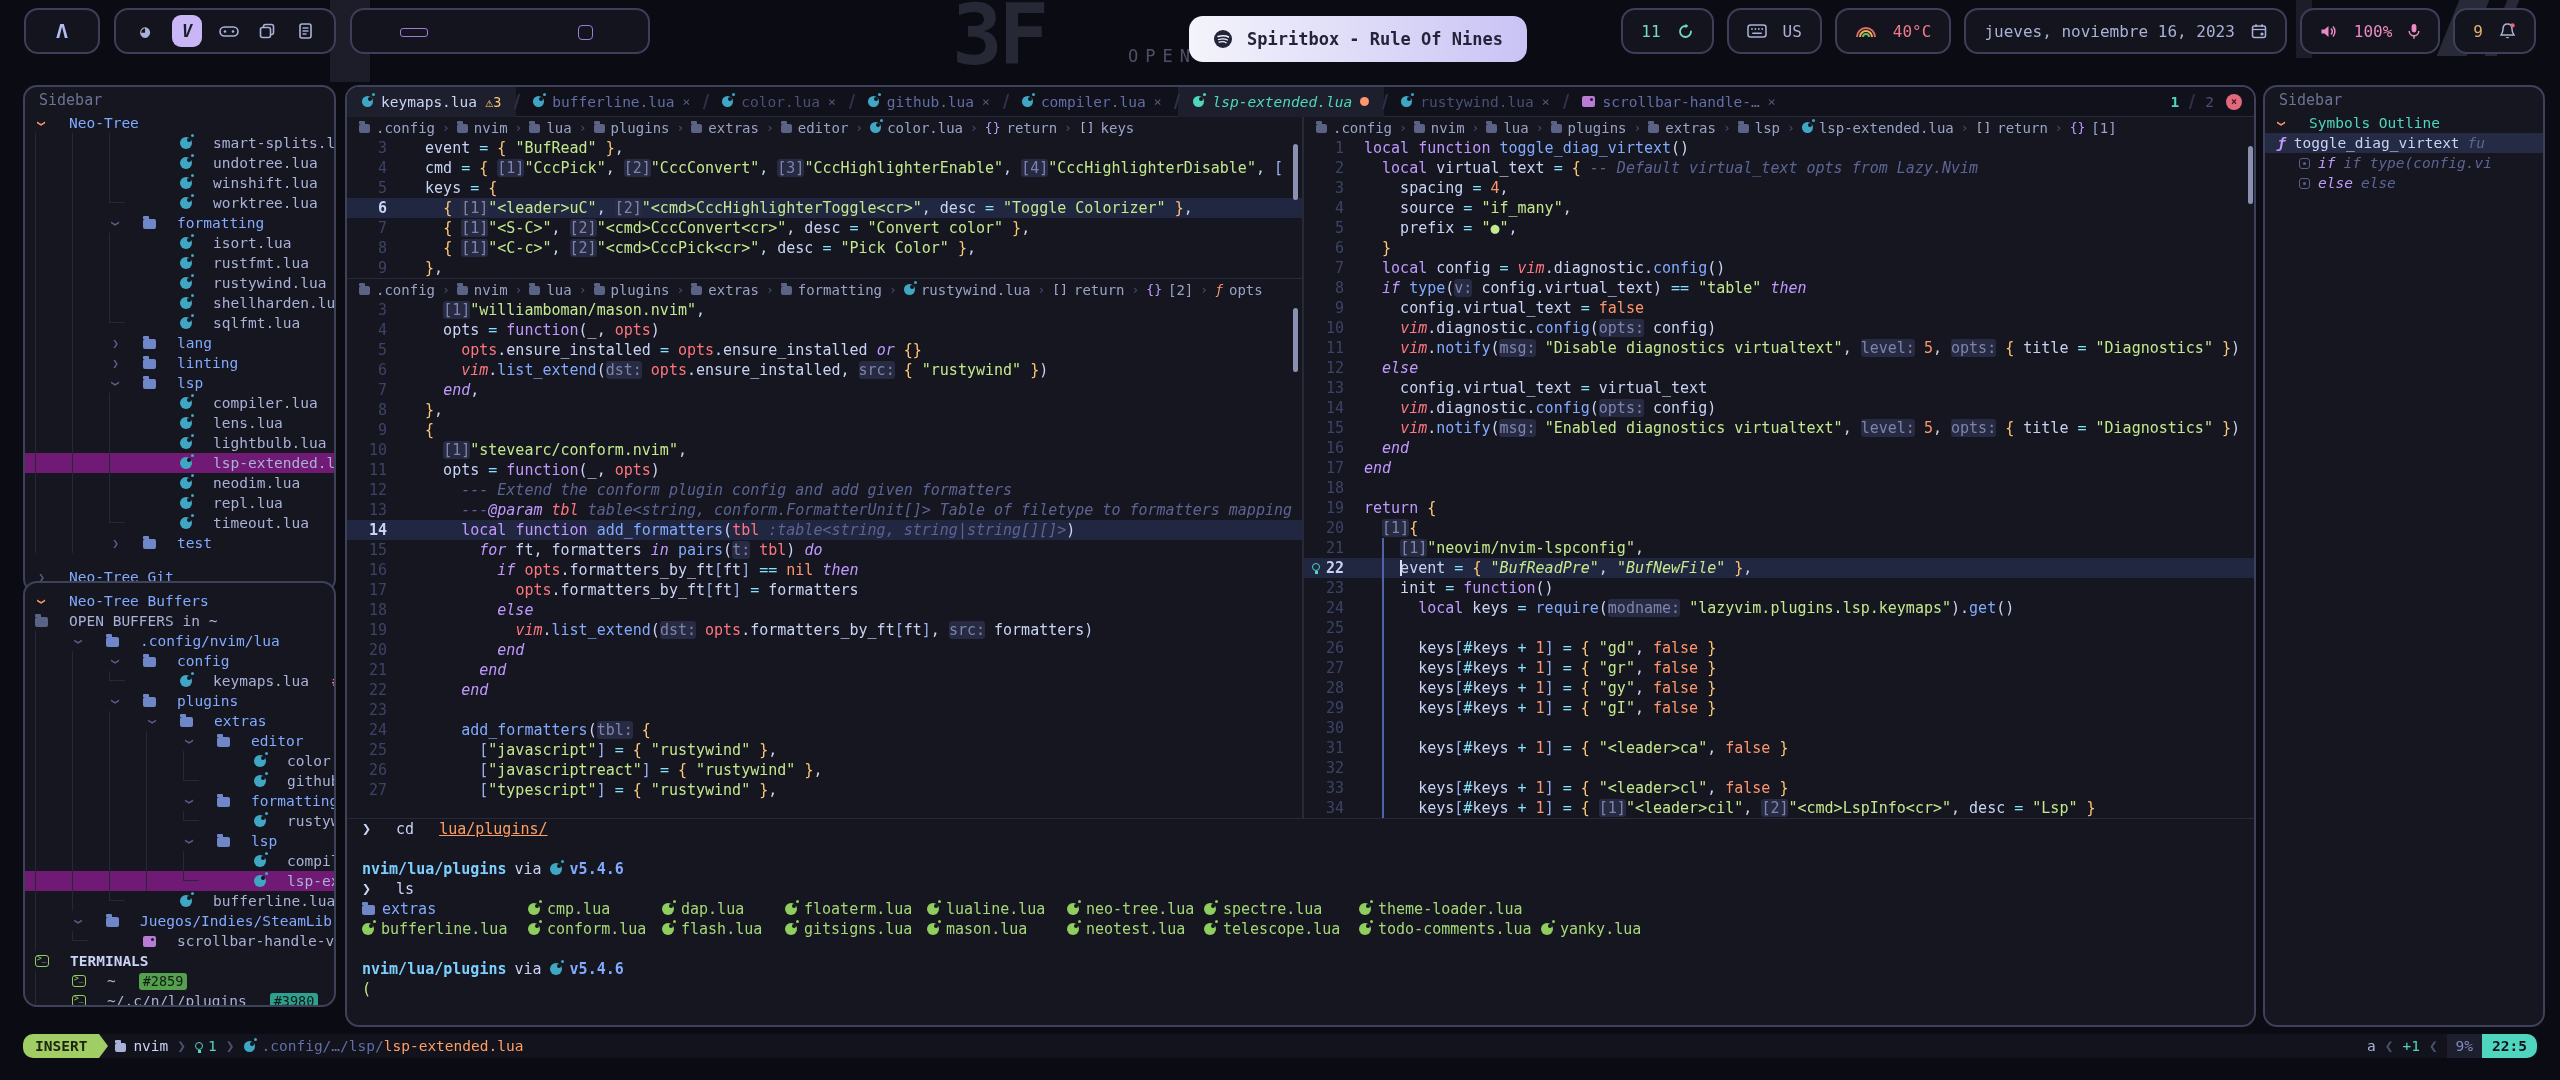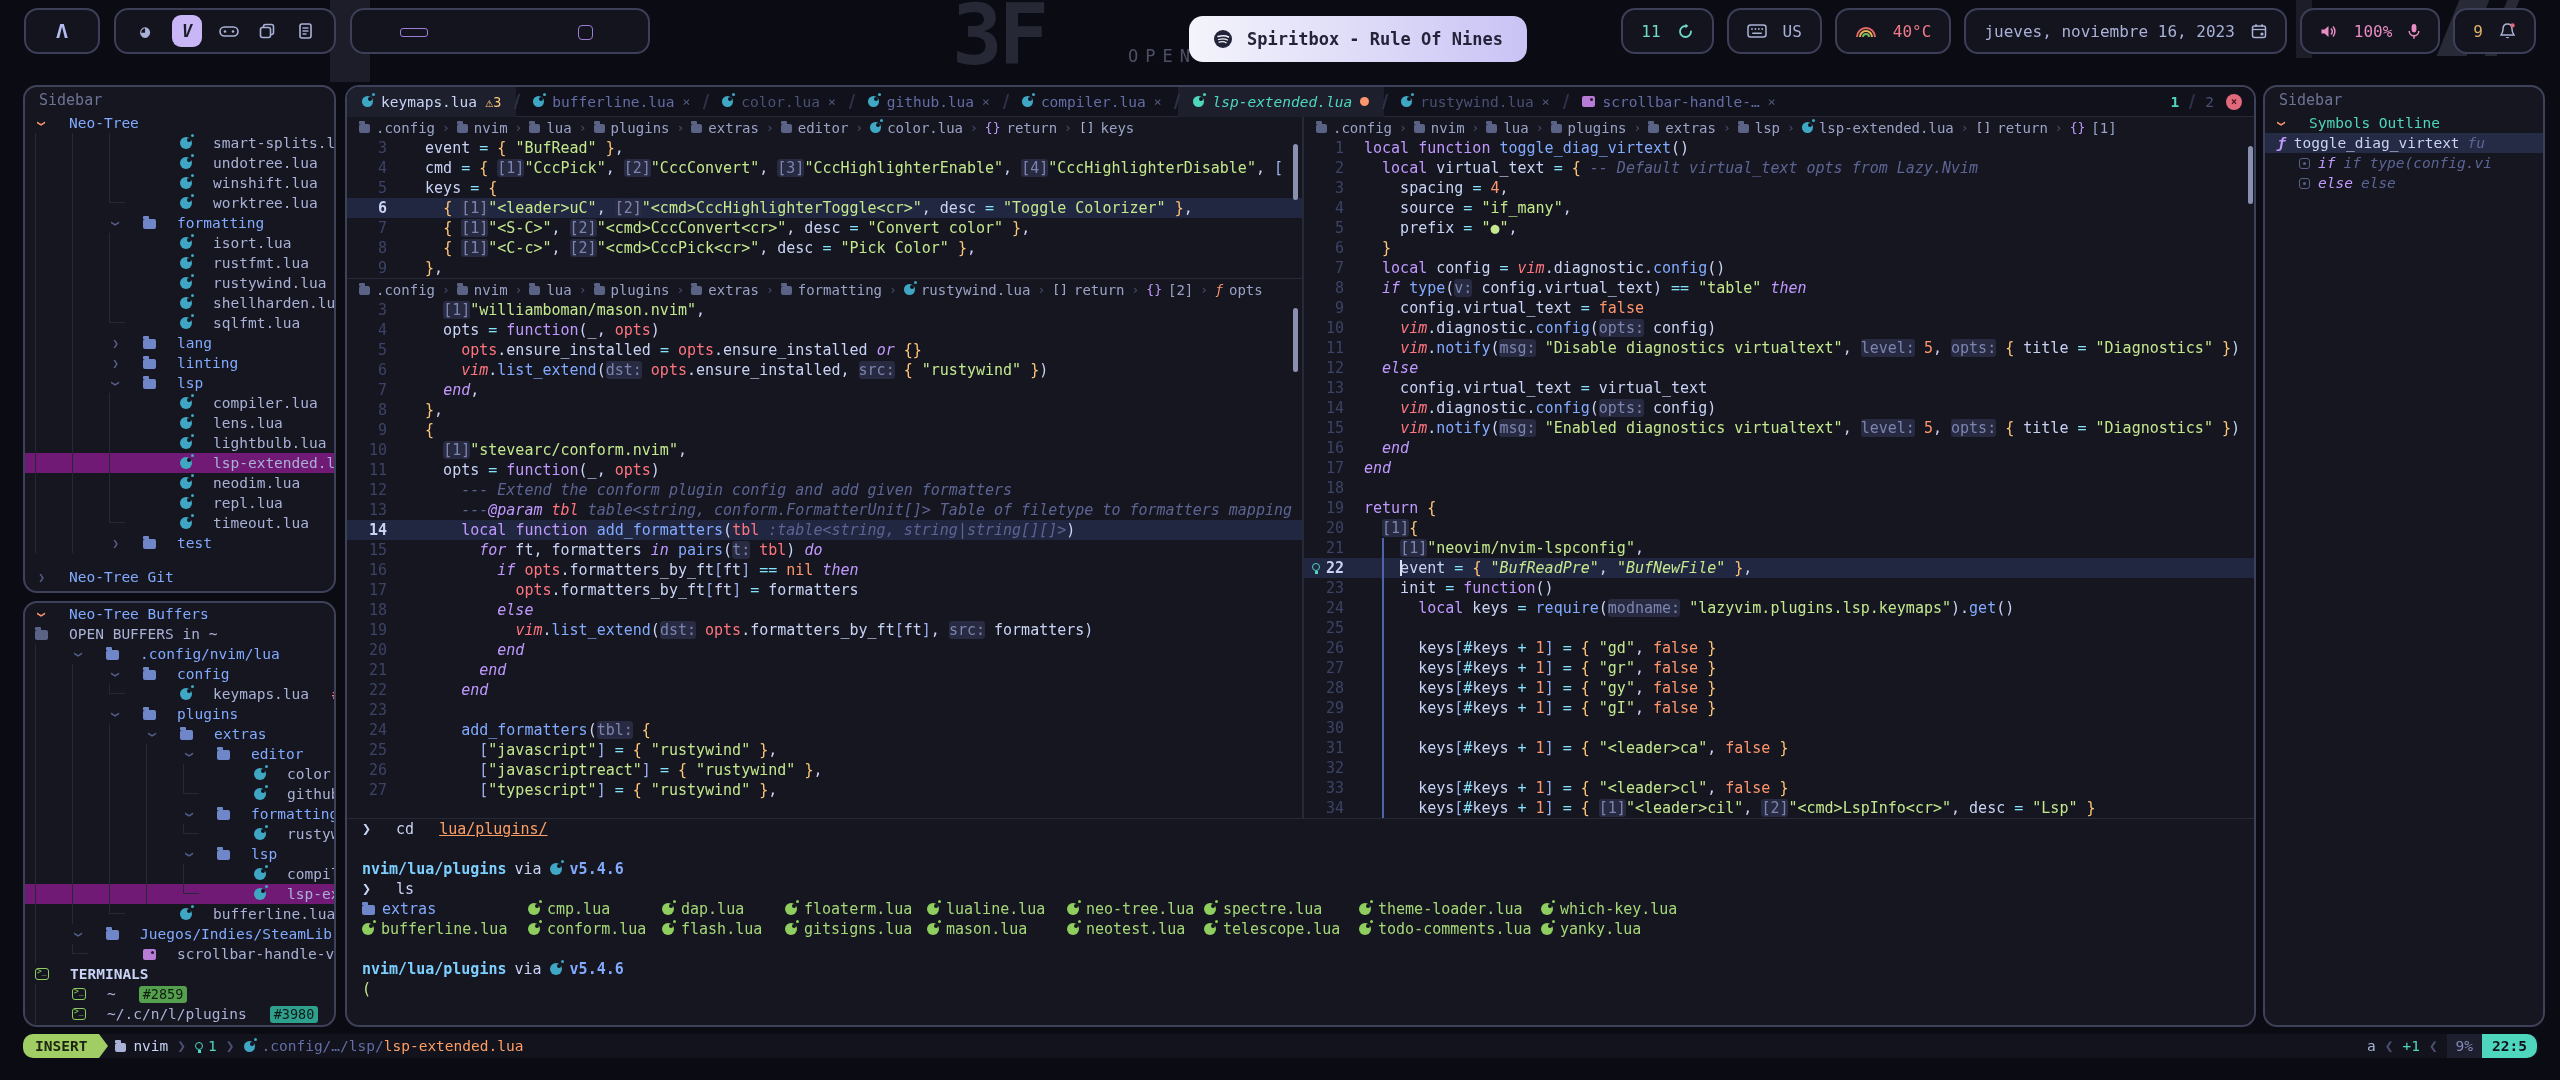--- a/index.html
+++ b/index.html
@@ -449,21 +449,21 @@
           <span class="fold-ico"></span>
           <span class="lfld">test</span>
         </div>
       </div>
     <div class="row sec gitrow">
       <span class="chev">❯</span>
       <span>Neo-Tree Git</span>
     </div>
   </div>
 
-  <div class="panel" style="left:23px;top:601px;width:313px;height:426px;padding-top:1px">
+  <div class="panel" style="left:23px;top:581px;width:313px;height:426px;padding-top:8px">
     <div class="row sec">
       <span class="chev down org">❯</span>
       <span>Neo-Tree Buffers</span>
     </div>
     <div id="bf-items">
         <div class="row">
           <span class="fold-ico fdim"></span>
           <span class="lfile">OPEN BUFFERS in ~</span>
         </div>
         <div class="row">
@@ -949,24 +949,20 @@
               <span class="lsf">neo-tree.lua</span>
             </span>
             <span class="lscell">
               <span class="lua-ico g"></span>
               <span class="lsf">spectre.lua</span>
             </span>
             <span class="lscell">
               <span class="lua-ico g"></span>
               <span class="lsf">theme-loader.lua</span>
             </span>
-            <span class="lscell">
-              <span class="lua-ico g"></span>
-              <span class="lsf">which-key.lua</span>
-            </span>
           </div>
           <div class="lsrow">
             <span class="lscell">
               <span class="lua-ico g"></span>
               <span class="lsf">bufferline.lua</span>
             </span>
             <span class="lscell">
               <span class="lua-ico g"></span>
               <span class="lsf">conform.lua</span>
             </span>

